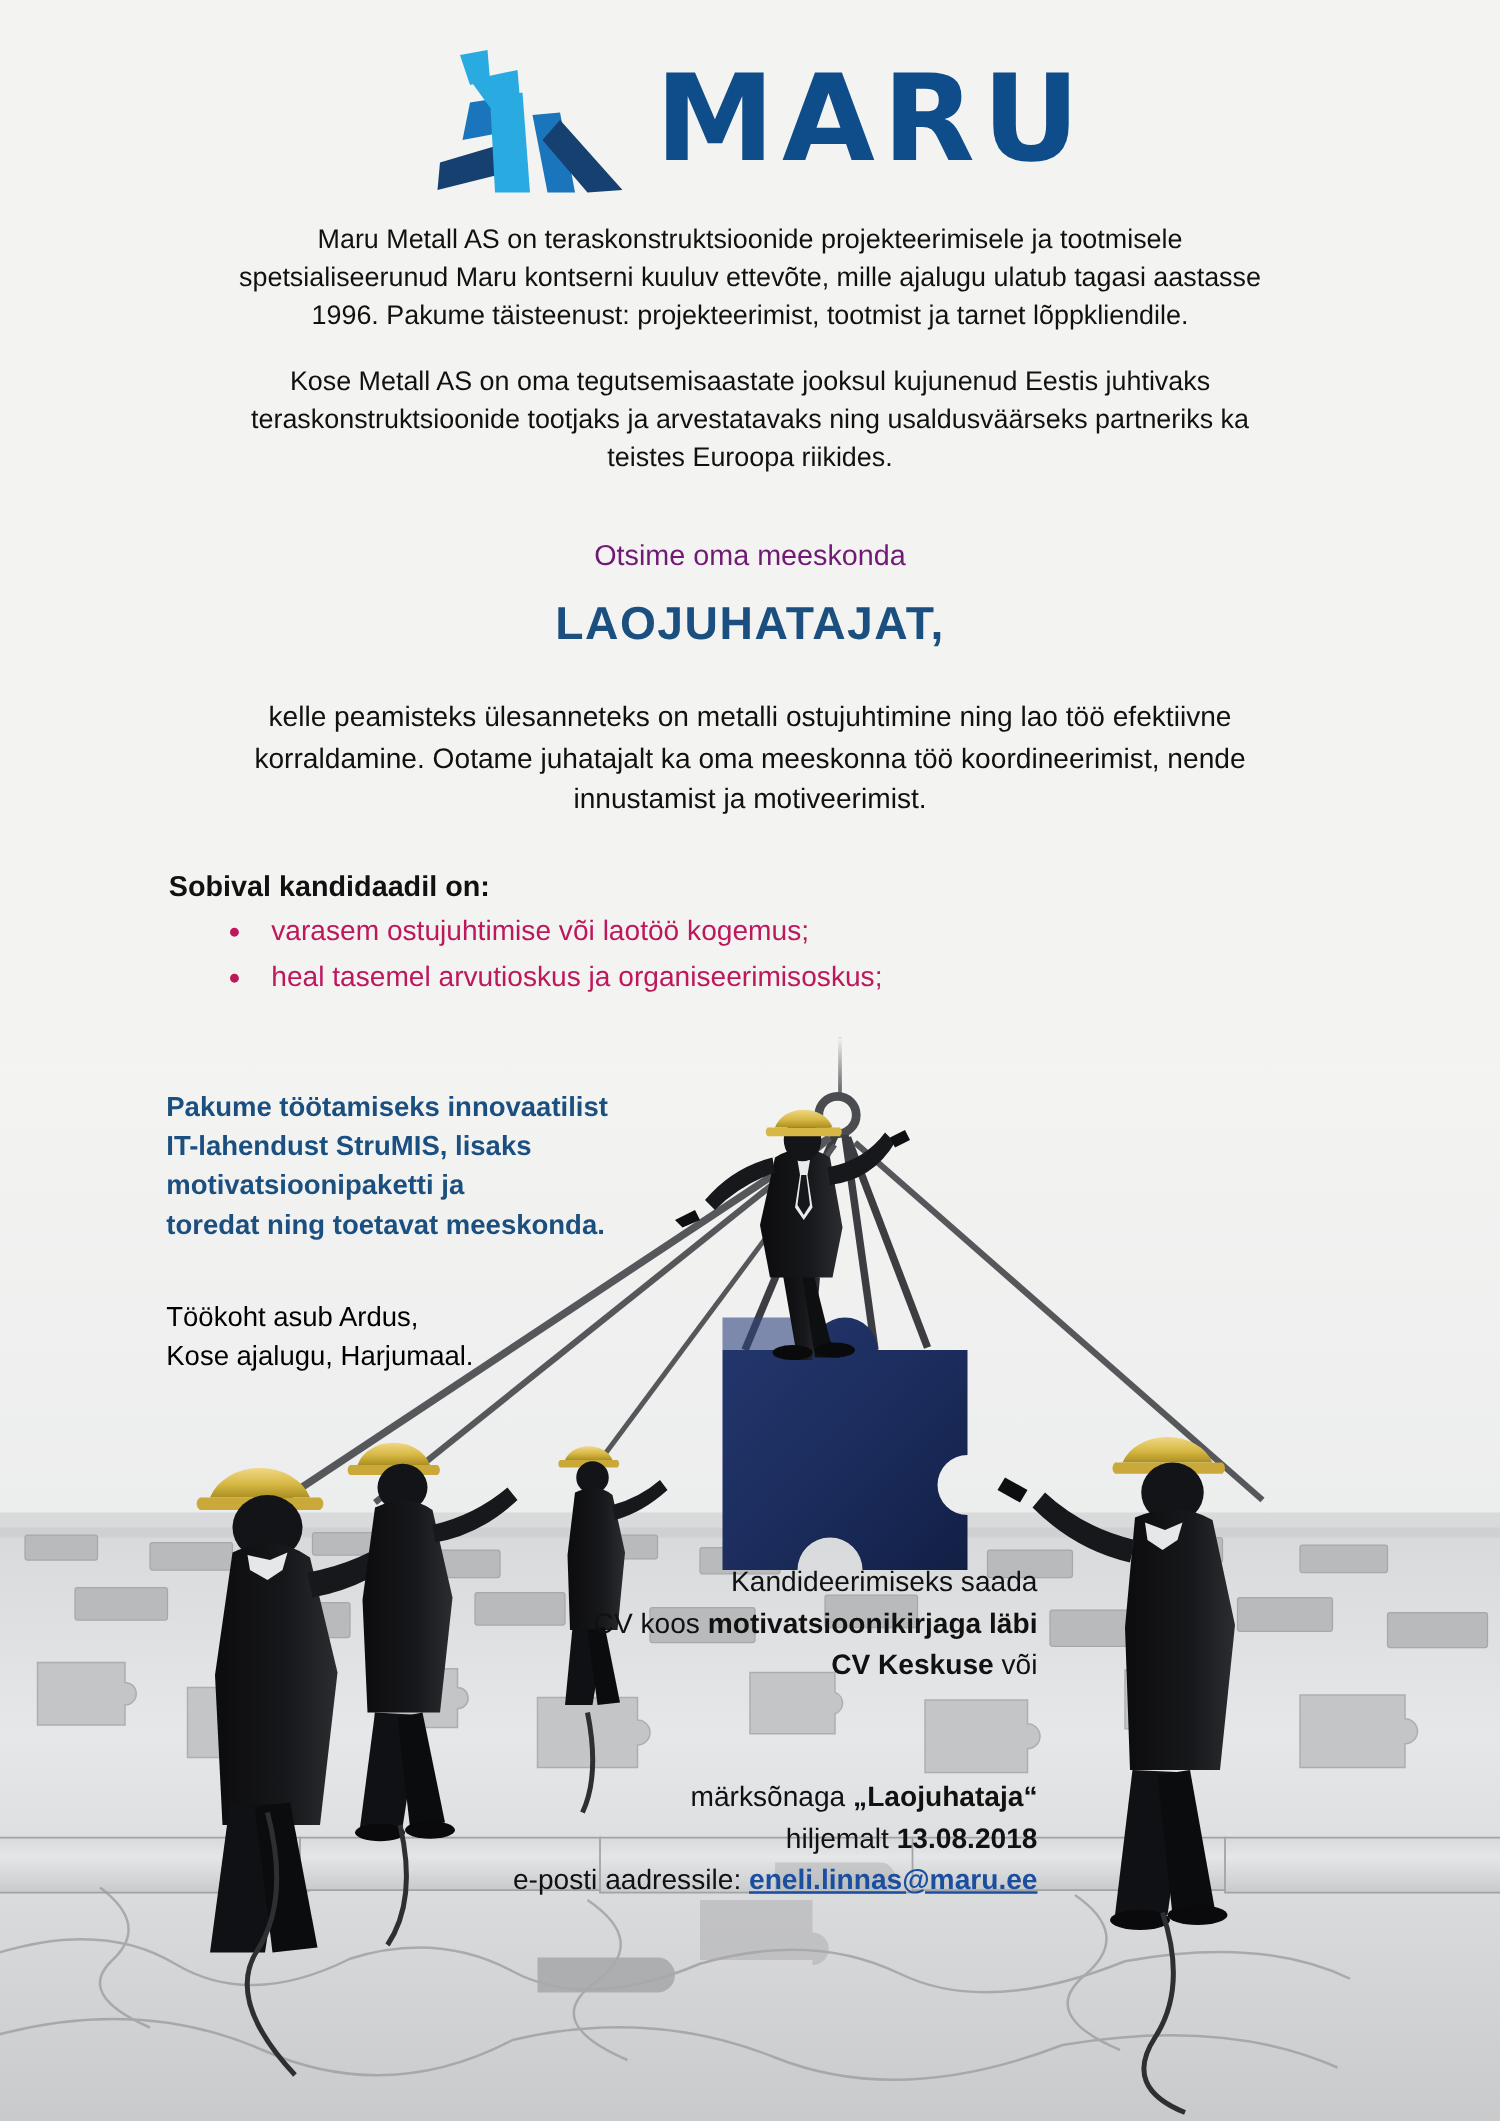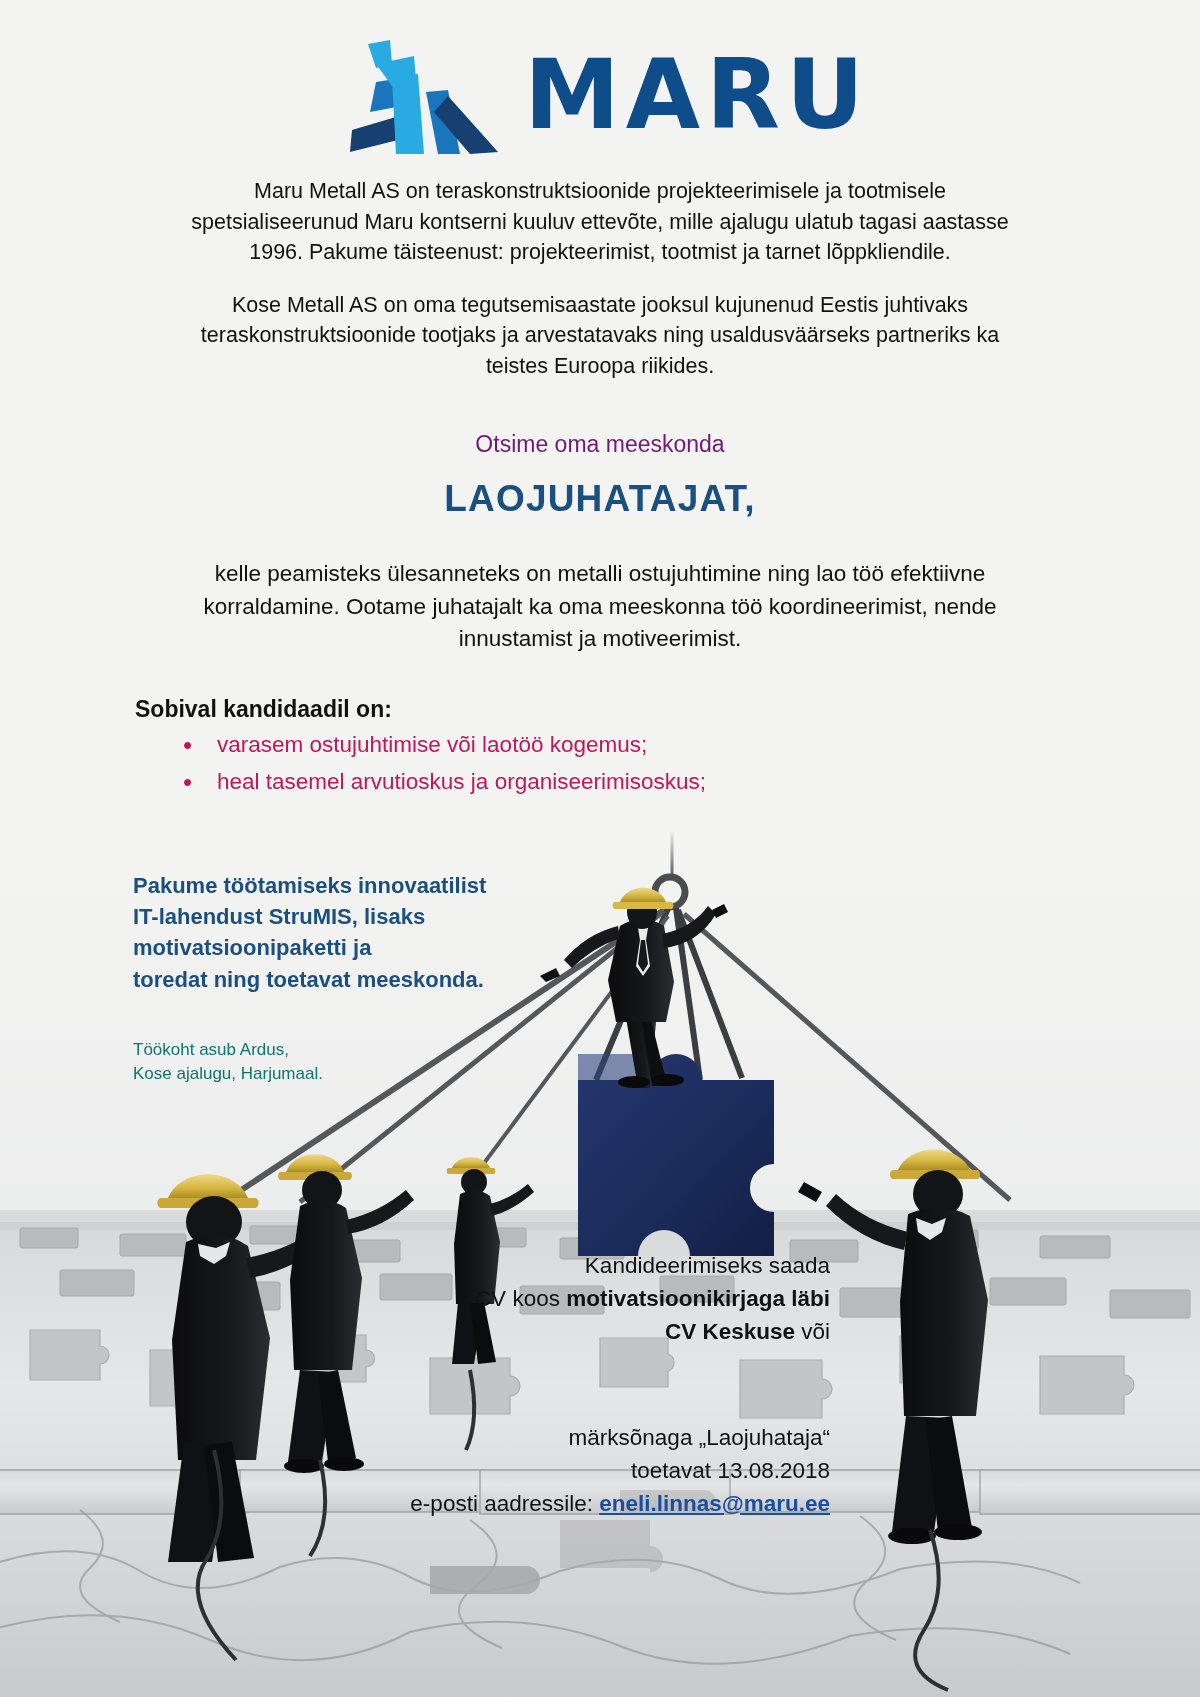--- a/index.html
+++ b/index.html
@@ -62,32 +62,32 @@
   .photo svg{ position:absolute; left:0; top:0; }
 
   
   .ov{ position:absolute; z-index:5; }
   .offer{
     left:133px; top:40px; width:470px;
     font-size:22px; font-weight:bold; line-height:1.42; color:#1a4f7f;
   }
   .location{
     left:133px; top:208px; width:400px;
-    font-size:17px; line-height:1.42; color:#0f766e;
+    font-size:22px; line-height:1.42; color:#000000;
   }
   .apply{
     left:330px; top:420px; width:500px; text-align:right;
     font-size:22.5px; line-height:1.46; color:#111;
   }
   .apply b{ font-weight:bold; }
   .contact{
     left:260px; top:592px; width:570px; text-align:right;
     font-size:22.5px; line-height:1.46; color:#111;
   }
-  .contact b{ font-weight:normal; }
+  .contact b{ font-weight:bold; }
   .email{ color:#1a4fa0; text-decoration:underline; font-weight:bold; }
 </style>
 </head>
 <body>
 
 <div class="logo-wrap">
   <svg class="logo-mark" viewBox="0 0 168 122">
     <polygon points="46,48 72,44 72,72 40,78" fill="#1b75bc"></polygon>
     <polygon points="20,118 22,96 76,80 76,104" fill="#16406f"></polygon>
     <polygon points="96,58 118,56 130,120 108,120" fill="#1b75bc"></polygon>
@@ -325,16 +325,16 @@
   </div>
 
   <div class="ov apply">
     <div>Kandideerimiseks saada</div>
     <div><span>CV koos </span><b>motivatsioonikirjaga läbi</b></div>
     <div><b>CV Keskuse</b><span> või</span></div>
   </div>
 
   <div class="ov contact">
     <div><span>märksõnaga </span><b>„Laojuhataja“</b></div>
-    <div><span>toetavat </span><b>13.08.2018</b></div>
+    <div><span>hiljemalt </span><b>13.08.2018</b></div>
     <div><span>e-posti aadressile: </span><a class="email" href="#">eneli.linnas@maru.ee</a></div>
   </div>
 </div>
 
 </body></html>

